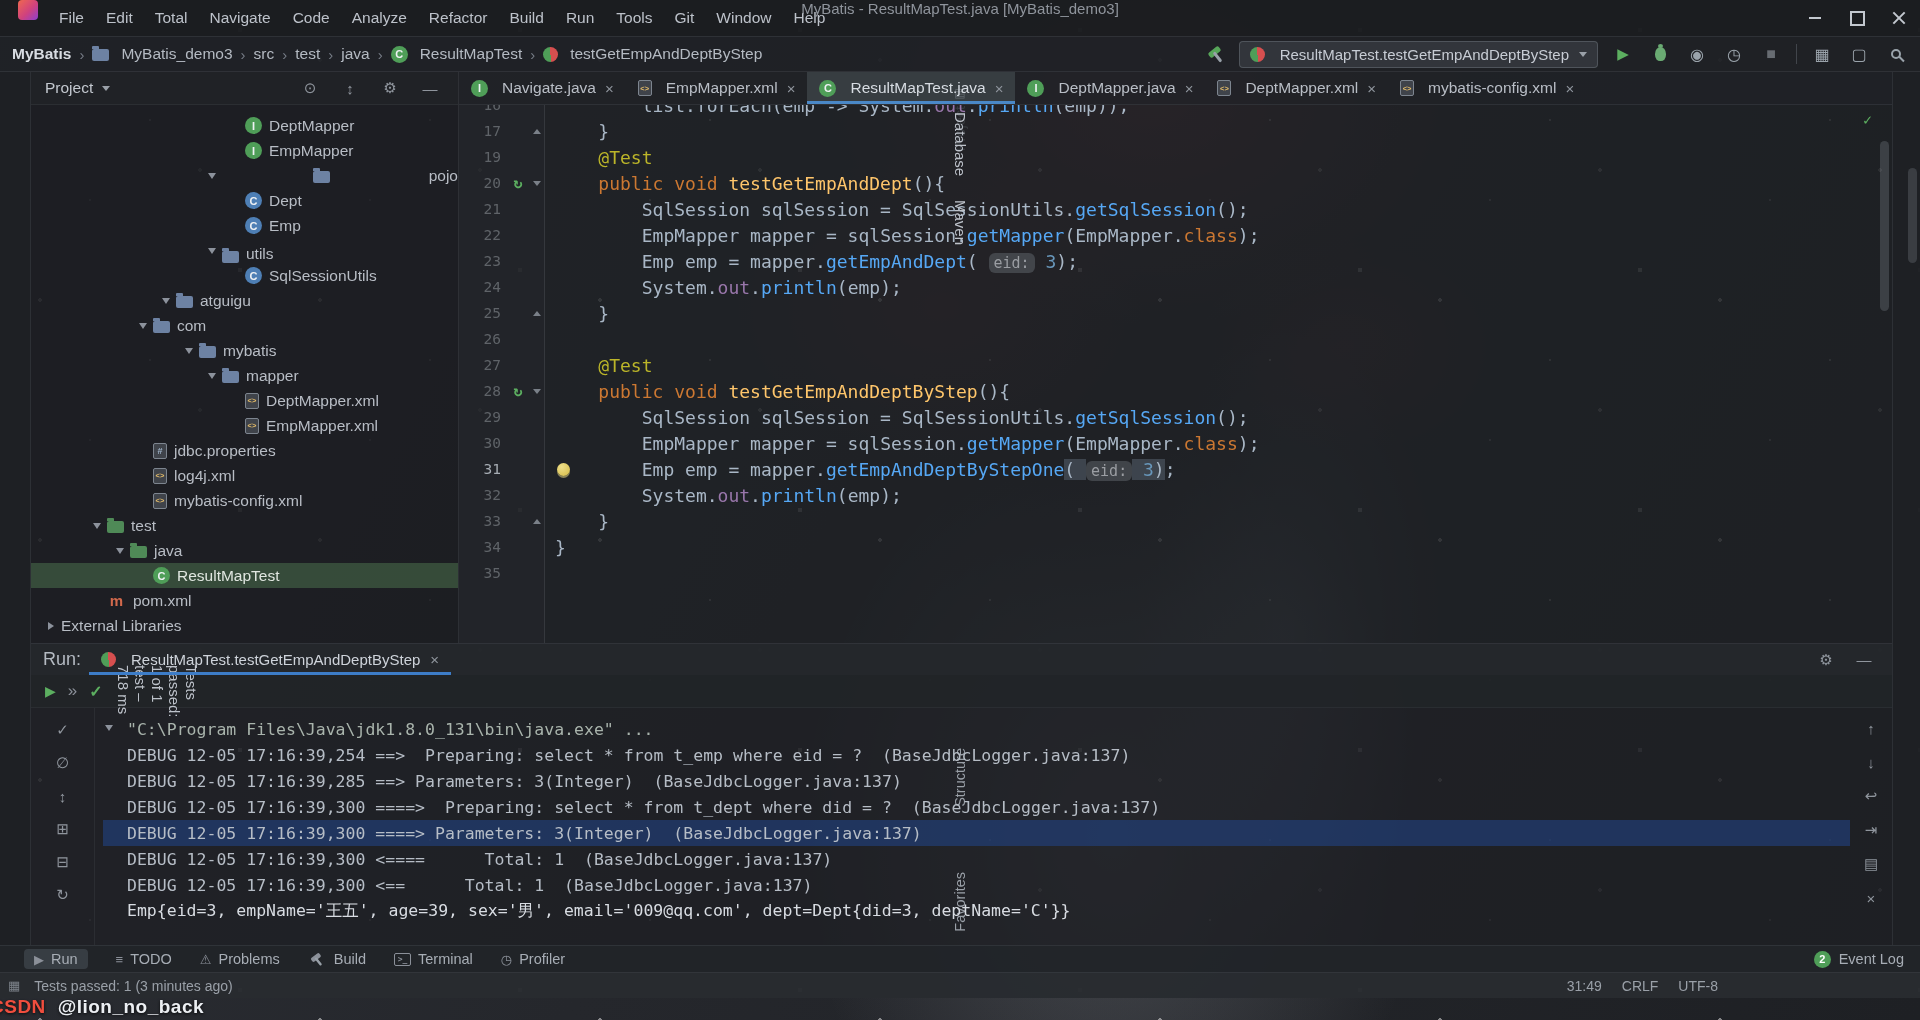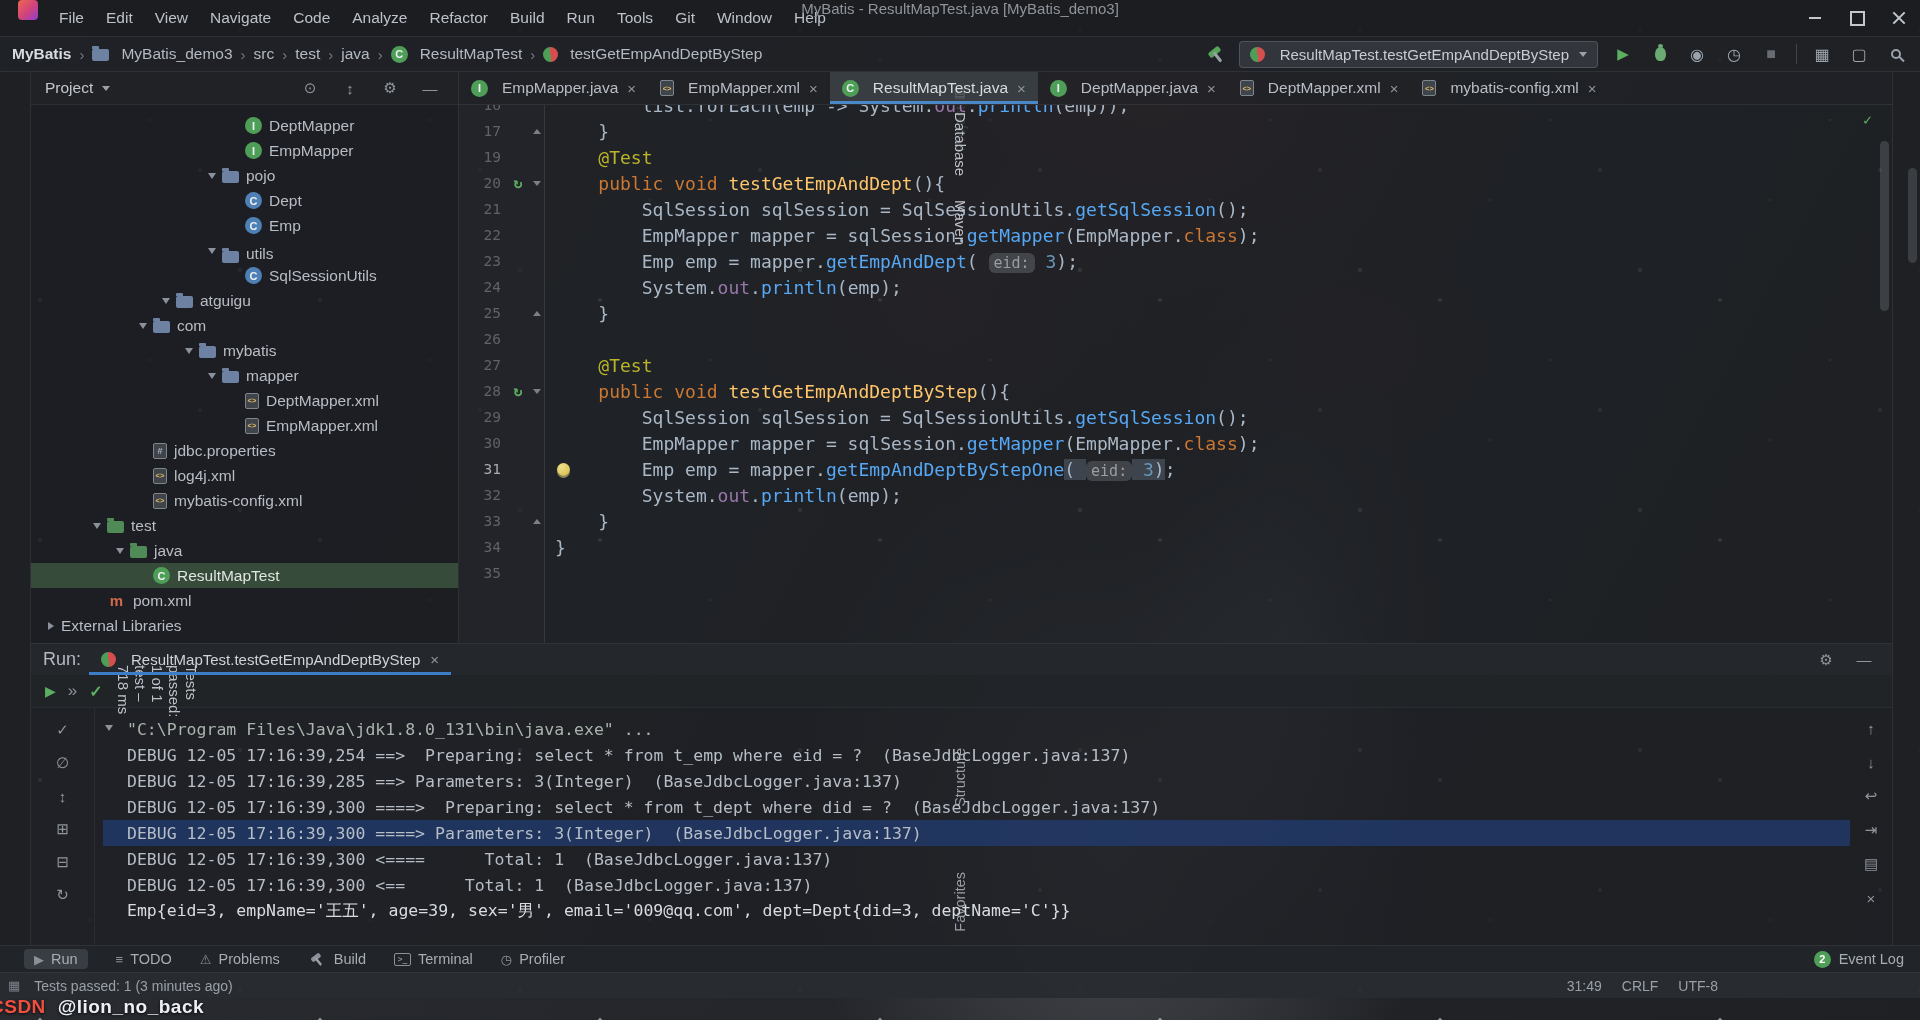--- a/index.html
+++ b/index.html
@@ -170,21 +170,21 @@
 <body>
 
 <div id="app">
   <div class="bg"></div>
 
   <header class="titlebar">
     <span class="logo"></span>
     <nav class="menus" id="menu-bar">
         <span class="menu-item">File</span>
         <span class="menu-item">Edit</span>
-        <span class="menu-item">View</span>
+        <span class="menu-item">Total</span>
         <span class="menu-item">Navigate</span>
         <span class="menu-item">Code</span>
         <span class="menu-item">Analyze</span>
         <span class="menu-item">Refactor</span>
         <span class="menu-item">Build</span>
         <span class="menu-item">Run</span>
         <span class="menu-item">Tools</span>
         <span class="menu-item">Git</span>
         <span class="menu-item">Window</span>
         <span class="menu-item">Help</span>
@@ -287,21 +287,21 @@
               <div class="tree-row" style="padding-left: 194px;">
                 <span class="chev"></span>
                 <span class="icn circ green">I</span>
                 <span class="tree-label">DeptMapper</span>
               </div>
               <div class="tree-row" style="padding-left: 194px;">
                 <span class="chev"></span>
                 <span class="icn circ green">I</span>
                 <span class="tree-label">EmpMapper</span>
               </div>
-              <div class="tree-row" style="padding-left: 171px;">
+              <div class="tree-row" style="padding-left: 171px; justify-content: space-between;">
                 <span class="chev down"></span>
                 <span class="icn folder"></span>
                 <span class="tree-label">pojo</span>
               </div>
               <div class="tree-row" style="padding-left: 194px;">
                 <span class="chev"></span>
                 <span class="icn circ blue">C</span>
                 <span class="tree-label">Dept</span>
               </div>
               <div class="tree-row" style="padding-left: 194px;">
@@ -388,21 +388,21 @@
                 <span class="chev right"></span>
                 <span class="tree-label">External Libraries</span>
               </div>
             </div>
         </div>
 
         <div class="editor-pane">
           <div class="tabs" id="editor-tabs">
               <div class="etab">
                 <span class="icn circ green">I</span>
-                <span class="etab-label">EmpMapper.java</span>
+                <span class="etab-label">Navigate.java</span>
                 <span class="tab-close">×</span>
               </div>
               <div class="etab">
                 <span class="icn file xmlf">&lt;&gt;</span>
                 <span class="etab-label">EmpMapper.xml</span>
                 <span class="tab-close">×</span>
               </div>
               <div class="etab active">
                 <span class="icn circ green">C</span>
                 <span class="etab-label">ResultMapTest.java</span>

